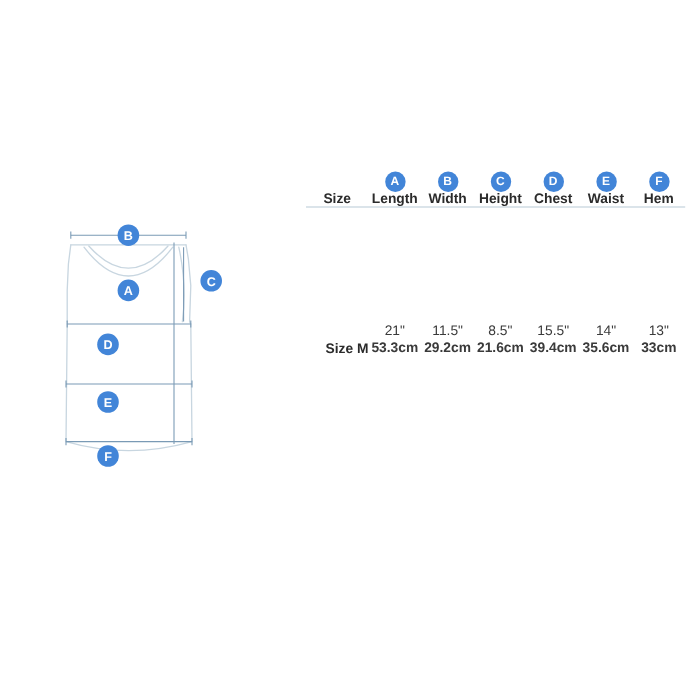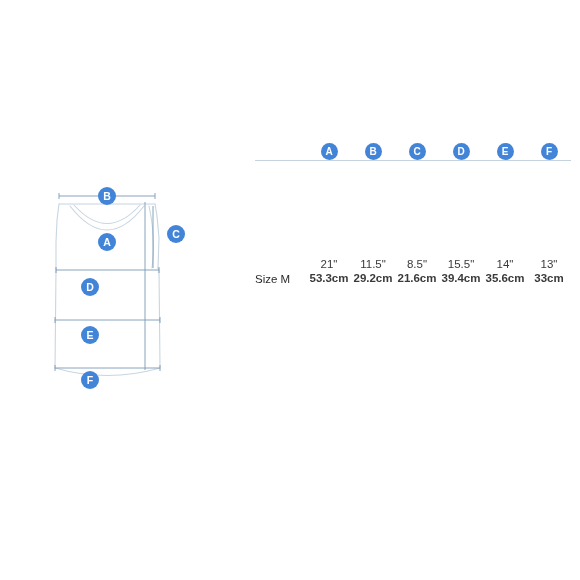--- a/index.html
+++ b/index.html
@@ -89,23 +89,23 @@
     padding: 0;
   }
   .rule {
     height: 1px;
     background: #c3d3dd;
     width: 100%;
   }
   .spacer-row td { height: 96px; }
 
   .row-label {
-    text-align: left;
+    text-align: right;
     font-size: 11.5px;
-    font-weight: normal;
+    font-weight: bold;
     color: #2b2b2b;
     vertical-align: middle;
     white-space: nowrap;
   }
   .val-cell {
     text-align: center;
     font-size: 11.5px;
     color: #3a3a3a;
     vertical-align: middle;
     line-height: 14px;
@@ -224,20 +224,29 @@
           <span class="hdr-badge">D</span>
         </td>
         <td class="badge-cell">
           <span class="hdr-badge">E</span>
         </td>
         <td class="badge-cell">
           <span class="hdr-badge">F</span>
         </td>
       </tr>
 
+      <tr>
+        <td class="col-size hdr-cell size-label">Size</td>
+        <td class="hdr-cell">Length</td>
+        <td class="hdr-cell">Width</td>
+        <td class="hdr-cell">Height</td>
+        <td class="hdr-cell">Chest</td>
+        <td class="hdr-cell">Waist</td>
+        <td class="hdr-cell">Hem</td>
+      </tr>
 
       <tr class="rule-row">
         <td colspan="7">
           <div class="rule"></div>
         </td>
       </tr>
 
       <tr class="spacer-row">
         <td colspan="7"></td>
       </tr>

